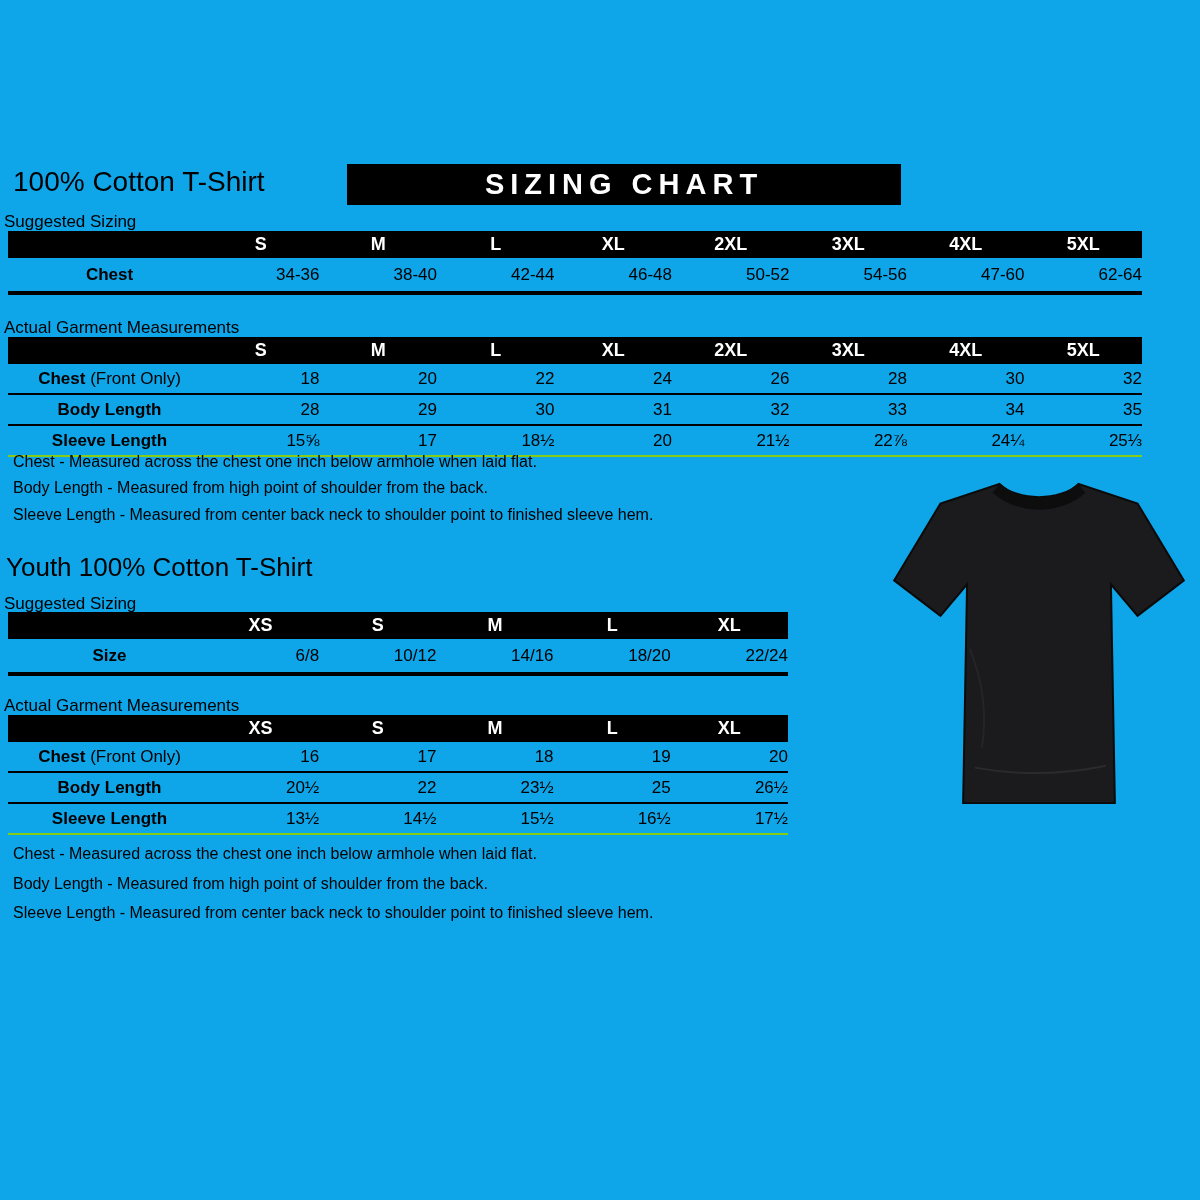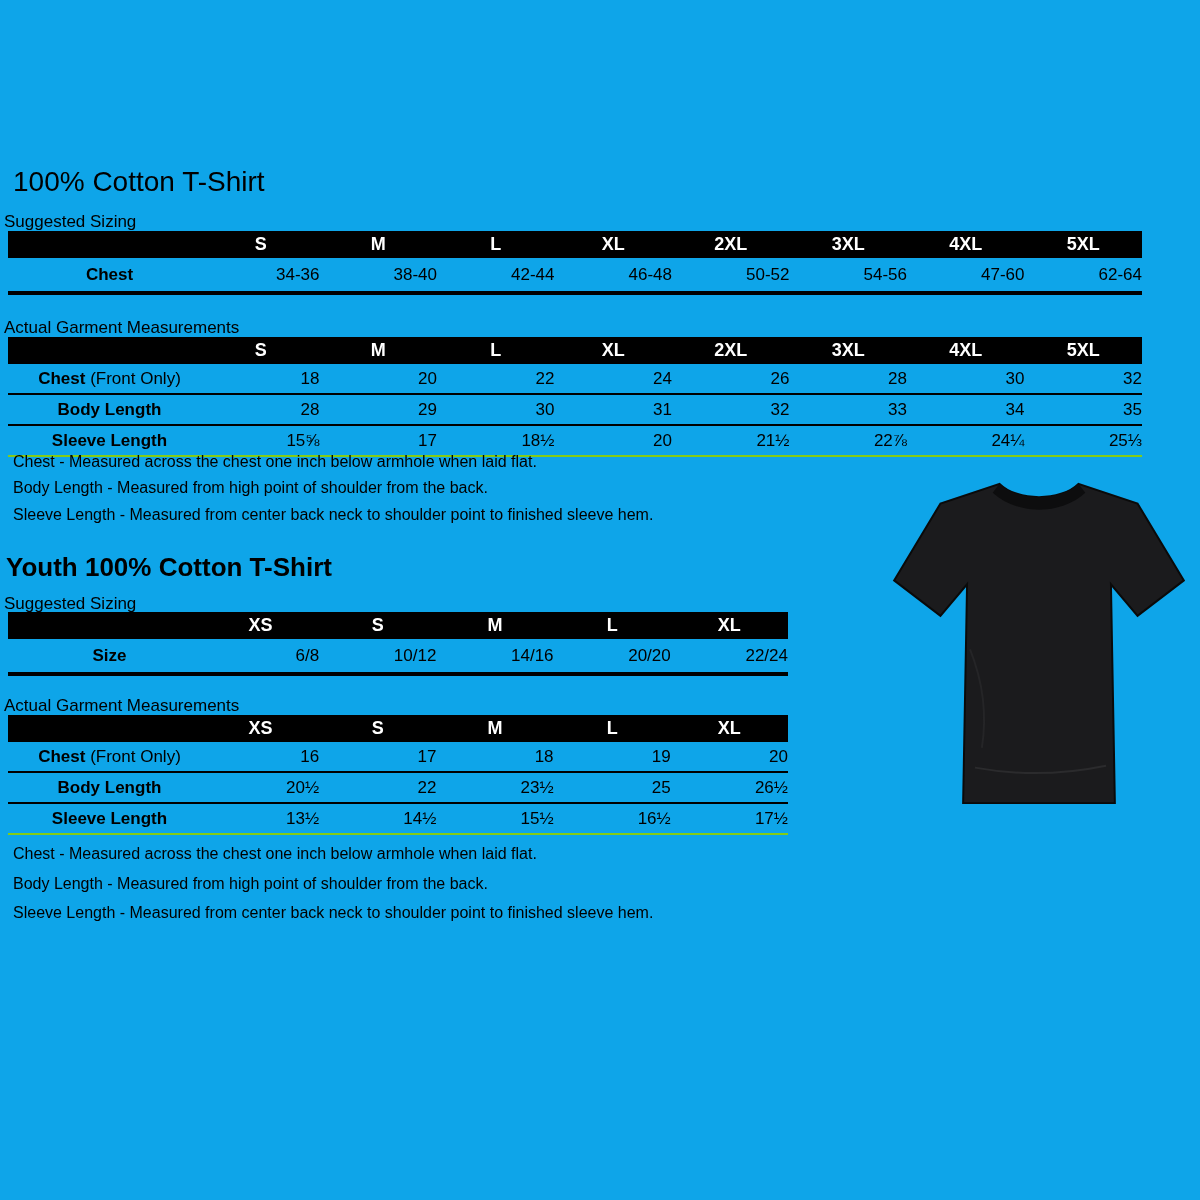--- a/index.html
+++ b/index.html
@@ -10,21 +10,21 @@
   }
   .page{position:relative;width:1200px;height:1200px;background:#0ea5e9}
   .abs{position:absolute}
 
   .adult-title{left:13px;top:166px;font-size:28px}
   .banner{
     left:347px;top:164px;width:554px;height:41px;background:#000;color:#fff;
     font-size:29px;font-weight:700;letter-spacing:6px;
     display:flex;align-items:center;justify-content:center;
   }
-  .youth-title{left:6px;top:552px;font-size:26px;font-weight:700}
+  .youth-title{left:6px;top:552px;font-size:26px;font-weight:400}
   .seclabel{left:4px;font-size:17px}
 
   table.sz{
     position:absolute;left:8px;border-collapse:collapse;table-layout:fixed;
     font-size:17px;
   }
   .adult-tbl{width:1134px}
   .youth-tbl{width:780px}
   .c-lbl{width:194px}
   .sz th{
@@ -43,20 +43,21 @@
 
   .tee{left:891px;top:472px;width:296px;height:340px}
   .tee svg{width:100%;height:100%;display:block}
 </style>
 </head>
 <body>
 
 <div class="page">
 
   <div class="abs adult-title">100% Cotton T-Shirt</div>
+  <div class="abs banner">SIZING CHART</div>
 
   <div class="abs seclabel" style="top:212px">Suggested Sizing</div>
 
   <table class="sz adult-tbl" style="top:231px">
     <colgroup>
         <col class="c-lbl">
         <col span="8">
       </colgroup>
     <thead>
       <tr>
@@ -165,21 +166,21 @@
         <th>L</th>
         <th>XL</th>
       </tr>
     </thead>
     <tbody>
       <tr class="tall thick">
         <td class="lbl b">Size</td>
         <td>6/8</td>
         <td>10/12</td>
         <td>14/16</td>
-        <td>20/20</td>
+        <td>18/20</td>
         <td>22/24</td>
       </tr>
     </tbody>
   </table>
 
   <div class="abs seclabel" style="top:696px">Actual Garment Measurements</div>
 
   <table class="sz youth-tbl" style="top:715px">
     <colgroup>
         <col class="c-lbl">

